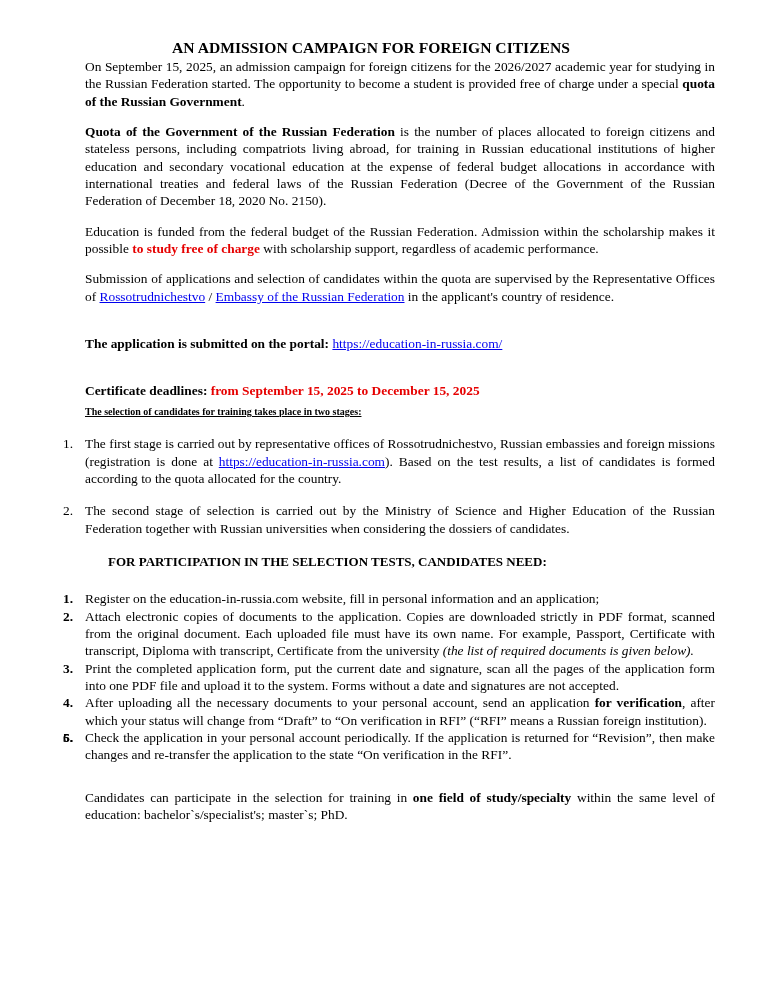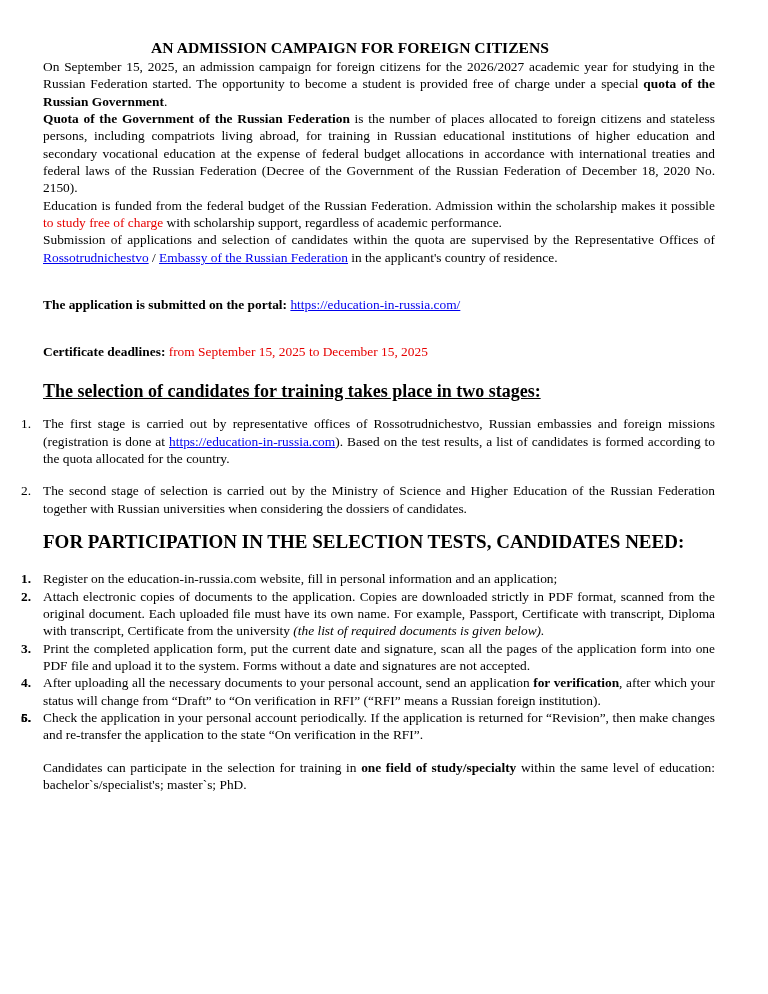--- a/index.html
+++ b/index.html
@@ -3,50 +3,50 @@
 <meta charset="utf-8">
 <style>
   * { margin: 0; padding: 0; box-sizing: border-box; }
   html, body { background: #ffffff; }
   body {
     width: 768px; height: 994px;
     font-family: "Liberation Serif", serif;
     font-size: 13.4px; line-height: 17.35px;
     color: #000; overflow: hidden;
   }
-  .page { padding: 37px 53px 0 43px; }
+  .page { padding: 37px 53px 0 85px; }
 
   .title {
     font-weight: bold; font-size: 15.6px; line-height: 21px;
     text-align: center; margin-right: 58px;
   }
 
-  .para { text-align: justify; }
+  .para { text-align: justify; margin-top: 13px; }
   .gap  { margin-top: 30px; }
 
   .stages-heading {
-    font-size: 18px; font-weight: bold; text-decoration: underline;
-    margin-top: 22px; line-height: 17.35px;
+    font-size: 10px; font-weight: bold; text-decoration: underline;
+    margin-top: 3px; line-height: 17.35px;
   }
   .participation-heading {
-    font-size: 19px; font-weight: bold; margin-top: 16px; line-height: 17.35px;
+    font-size: 13px; font-weight: bold; margin-top: 16px; line-height: 17.35px; margin-left: 23px;
   }
 
   ol { list-style: none; }
   .stages-list li { position: relative; text-align: justify; margin-top: 15px; }
   .steps-list  { margin-top: 20px; }
   .steps-list li { position: relative; text-align: justify; }
   .marker { position: absolute; left: -22px; top: 0; }
   .steps-list .marker { font-weight: bold; }
 
-  .note { margin-top: 15px; }
+  .note { margin-top: 25px; }
 
   .seg-n  { }
   .seg-b  { font-weight: bold; }
-  .seg-br { font-weight: normal; color: var(--red, #e60000); }
+  .seg-br { font-weight: bold; color: var(--red, #e60000); }
   .seg-i  { font-style: italic; }
   a.seg-l { color: var(--link, #0000ee); text-decoration: underline; cursor: pointer; }
 </style>
 </head>
 <body>
 
 <div class="page">
 
   <div class="title">
     <div>AN ADMISSION CAMPAIGN FOR FOREIGN CITIZENS</div>

